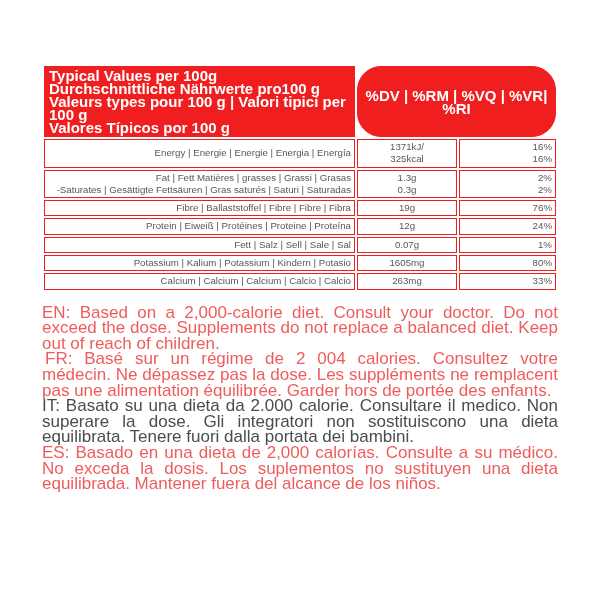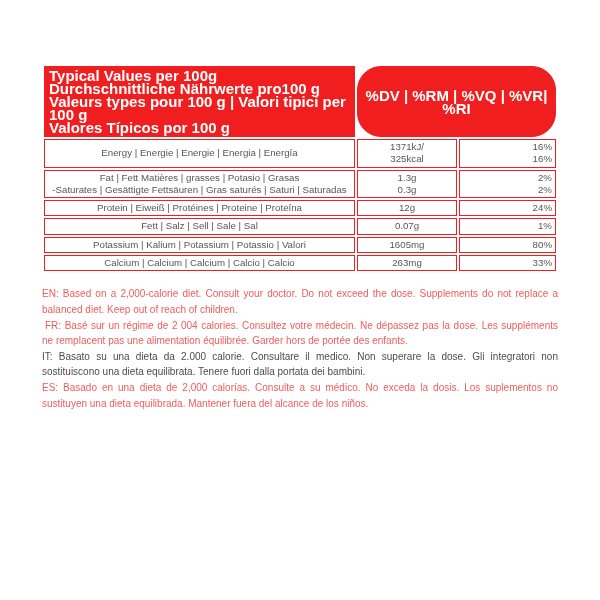--- a/index.html
+++ b/index.html
@@ -40,30 +40,30 @@
   th.hdr-left{text-align:left;padding-left:5px;}
   th.hdr-right{text-align:center;border-radius:24px;}
   table.nutrition td{
     border:1.5px solid var(--red);
     color:var(--table-text);
     font-size:9.7px;
     line-height:12.3px;
     padding:1px 3px;
     background:#ffffff;
   }
-  td.c-label{text-align:center;padding-left:5px;}
+  td.c-label{text-align:right;padding-left:5px;}
   td.c-amount{text-align:center;padding-left:22px;}
   td.c-dv{text-align:right;}
   .disclaimers{
     margin-top:13px;
     width:516px;
   }
   .disclaimers p{
     margin:0;
-    font-size:10px;
+    font-size:17px;
     line-height:15.6px;
     text-align:justify;
   }
   .tone-red{color:var(--light-red);}
   .tone-gray{color:var(--dark-gray);}
   p.indent{text-indent:3px;}
 </style>
 </head>
 <body>
 
@@ -86,39 +86,44 @@
     </thead>
     <tbody>
       <tr>
         <td class="c-label">Energy | Energie | Energie | Energia | Energía</td>
         <td class="c-amount">1371kJ/
 325kcal</td>
         <td class="c-dv">16%
 16%</td>
       </tr>
       <tr>
-        <td class="c-label">Fat | Fett Matières | grasses | Potasio | Grasas
+        <td class="c-label">Fat | Fett Matières | grasses | Grassi | Grasas
 -Saturates | Gesättigte Fettsäuren | Gras saturés | Saturi | Saturadas</td>
         <td class="c-amount">1.3g
 0.3g</td>
         <td class="c-dv">2%
 2%</td>
+      </tr>
+      <tr>
+        <td class="c-label">Fibre | Ballaststoffel | Fibre | Fibre | Fibra</td>
+        <td class="c-amount">19g</td>
+        <td class="c-dv">76%</td>
       </tr>
       <tr>
         <td class="c-label">Protein | Eiweiß | Protéines | Proteine | Proteína</td>
         <td class="c-amount">12g</td>
         <td class="c-dv">24%</td>
       </tr>
       <tr>
         <td class="c-label">Fett | Salz | Sell | Sale | Sal</td>
         <td class="c-amount">0.07g</td>
         <td class="c-dv">1%</td>
       </tr>
       <tr>
-        <td class="c-label">Potassium | Kalium | Potassium | Potassio | Valori</td>
+        <td class="c-label">Potassium | Kalium | Potassium | Kindern | Potasio</td>
         <td class="c-amount">1605mg</td>
         <td class="c-dv">80%</td>
       </tr>
       <tr>
         <td class="c-label">Calcium | Calcium | Calcium | Calcio | Calcio</td>
         <td class="c-amount">263mg</td>
         <td class="c-dv">33%</td>
       </tr>
     </tbody>
   </table>

